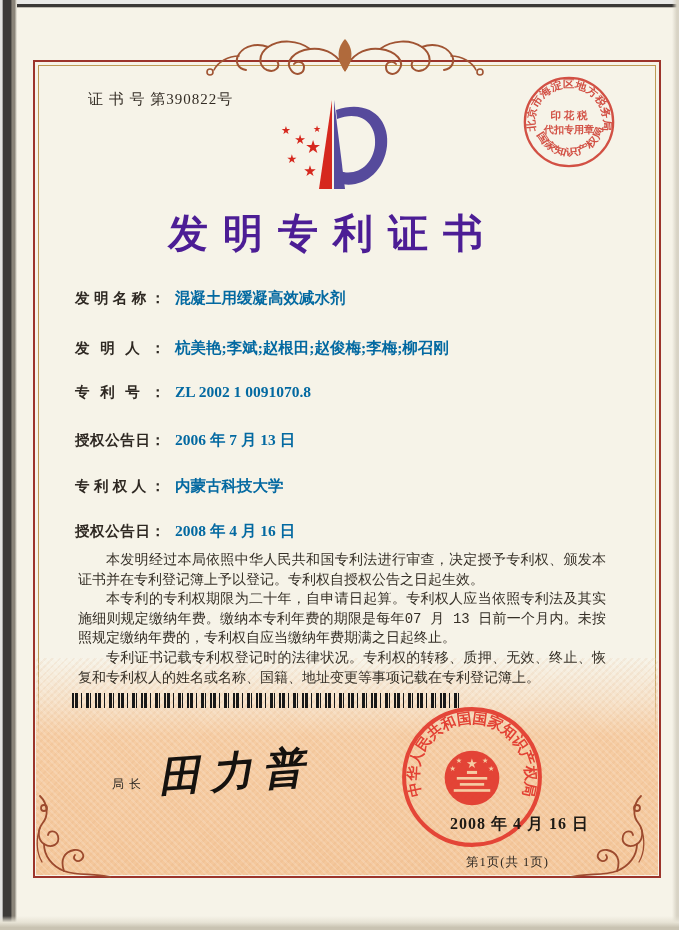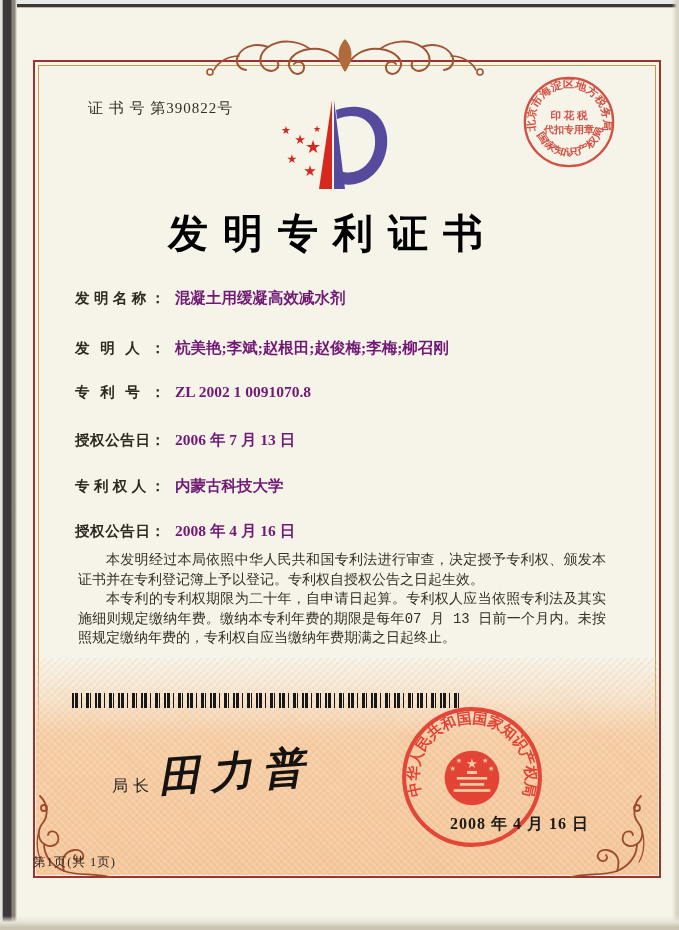--- a/index.html
+++ b/index.html
@@ -22,54 +22,54 @@
     border:2px solid #9c342b;box-sizing:border-box;}
   .border-inner{position:absolute;left:3px;top:3px;right:3px;bottom:3px;
     border:1px solid #bd9a54;}
 
   .peach-zone{position:absolute;left:36px;top:658px;width:622px;height:217px;
     background:
       repeating-linear-gradient(45deg,rgba(255,255,255,.14) 0 2px,rgba(255,255,255,0) 2px 5px),
       repeating-linear-gradient(-45deg,rgba(214,150,96,.10) 0 2px,rgba(214,150,96,0) 2px 5px),
       linear-gradient(180deg,rgba(246,205,164,0) 0,rgba(246,205,164,.45) 42px,#f6cda4 78px,#f4c79b 100%);}
 
-  .cert-no{position:absolute;left:88px;top:99px;font-size:15px;letter-spacing:1px;color:#332c24;}
+  .cert-no{position:absolute;left:88px;top:90px;font-size:15px;letter-spacing:1px;color:#332c24;}
 
   .logo{position:absolute;left:276px;top:96px;}
   .tax-stamp{position:absolute;left:521px;top:74px;opacity:.92;}
   .flourish-top{position:absolute;left:190px;top:34px;}
   .flourish-bl{position:absolute;left:34px;top:794px;}
   .flourish-br{position:absolute;left:567px;top:794px;transform:scaleX(-1);}
 
   .title{position:absolute;left:33px;top:206px;width:600px;text-align:center;
-    font-size:40px;font-weight:600;letter-spacing:15px;color:#000000;}
+    font-size:40px;font-weight:600;letter-spacing:15px;color:#4c1d95;}
 
   .field-row{position:absolute;left:75px;white-space:nowrap;}
   .f-label{display:inline-block;width:90px;text-align:justify;text-align-last:justify;
     font-size:14.5px;font-weight:700;color:#2e2822;vertical-align:baseline;}
-  .f-value{display:inline-block;margin-left:6px;font-size:15.5px;font-weight:600;color:#701a75;}
+  .f-value{display:inline-block;margin-left:6px;font-size:15.5px;font-weight:600;color:#0369a1;}
 
   .body-text{position:absolute;left:78px;top:551px;width:528px;font-size:14px;
     line-height:19.6px;text-align:justify;color:#352f26;}
   .body-text p{margin:0;text-indent:2em;font-family:Liberation Mono, monospace;}
 
   .barcode{position:absolute;left:72px;top:693px;width:390px;height:15px;
     background:repeating-linear-gradient(90deg,
       #181818 0 2px,transparent 2px 3px,#181818 3px 6px,transparent 6px 9px,
       #181818 9px 10px,transparent 10px 14px,#181818 14px 17px,transparent 17px 18px,
       #181818 18px 19px,transparent 19px 23px);}
 
-  .director{position:absolute;left:112px;top:776px;font-size:16px;letter-spacing:5px;color:#2b2722;}
+  .director{position:absolute;left:112px;top:776px;font-size:12px;letter-spacing:5px;color:#2b2722;}
   .signature{position:absolute;left:158px;top:744px;font-size:42px;font-style:italic;
     letter-spacing:10px;color:#15120f;transform:rotate(-4deg);font-weight:600;}
 
   .official-seal{position:absolute;left:396px;top:701px;}
   .seal-date{position:absolute;left:450px;top:814px;font-size:16px;font-weight:600;color:#1d1a15;letter-spacing:1px;}
 
-  .page-footer{position:absolute;left:33px;top:854px;width:516px;text-align:left;
+  .page-footer{position:absolute;left:33px;top:854px;width:516px;text-align:right;
     font-size:12.5px;color:#2e2822;letter-spacing:1px;}
 
   svg text{font-family:"Liberation Serif","DejaVu Serif",serif;}
 </style>
 </head>
 <body>
 
 <div class="scan-edge-top"></div>
 <div class="scan-edge-left"></div>
 <div class="scan-edge-right"></div>
@@ -169,20 +169,21 @@
   <span class="f-value">内蒙古科技大学</span>
 </div>
 <div class="field-row" style="top:521px">
   <span class="f-label">授权公告日：</span>
   <span class="f-value">2008 年 4 月 16 日</span>
 </div>
 
 <div class="body-text">
   <p>本发明经过本局依照中华人民共和国专利法进行审查，决定授予专利权、颁发本证书并在专利登记簿上予以登记。专利权自授权公告之日起生效。</p>
   <p>本专利的专利权期限为二十年，自申请日起算。专利权人应当依照专利法及其实施细则规定缴纳年费。缴纳本专利年费的期限是每年07 月 13 日前一个月内。未按照规定缴纳年费的，专利权自应当缴纳年费期满之日起终止。</p>
+  <p>专利证书记载专利权登记时的法律状况。专利权的转移、质押、无效、终止、恢复和专利权人的姓名或名称、国籍、地址变更等事项记载在专利登记簿上。</p>
 </div>
 
 <div class="barcode"></div>
 
 <div class="director">局长</div>
 <div class="signature">田力普</div>
 
 <svg class="official-seal" width="152" height="152" viewBox="0 0 150 150">
   <defs>
     <path id="sealArc" d="M 25.2,93.1 A 53,53 0 1 1 124.8,93.1" fill="none"></path>

